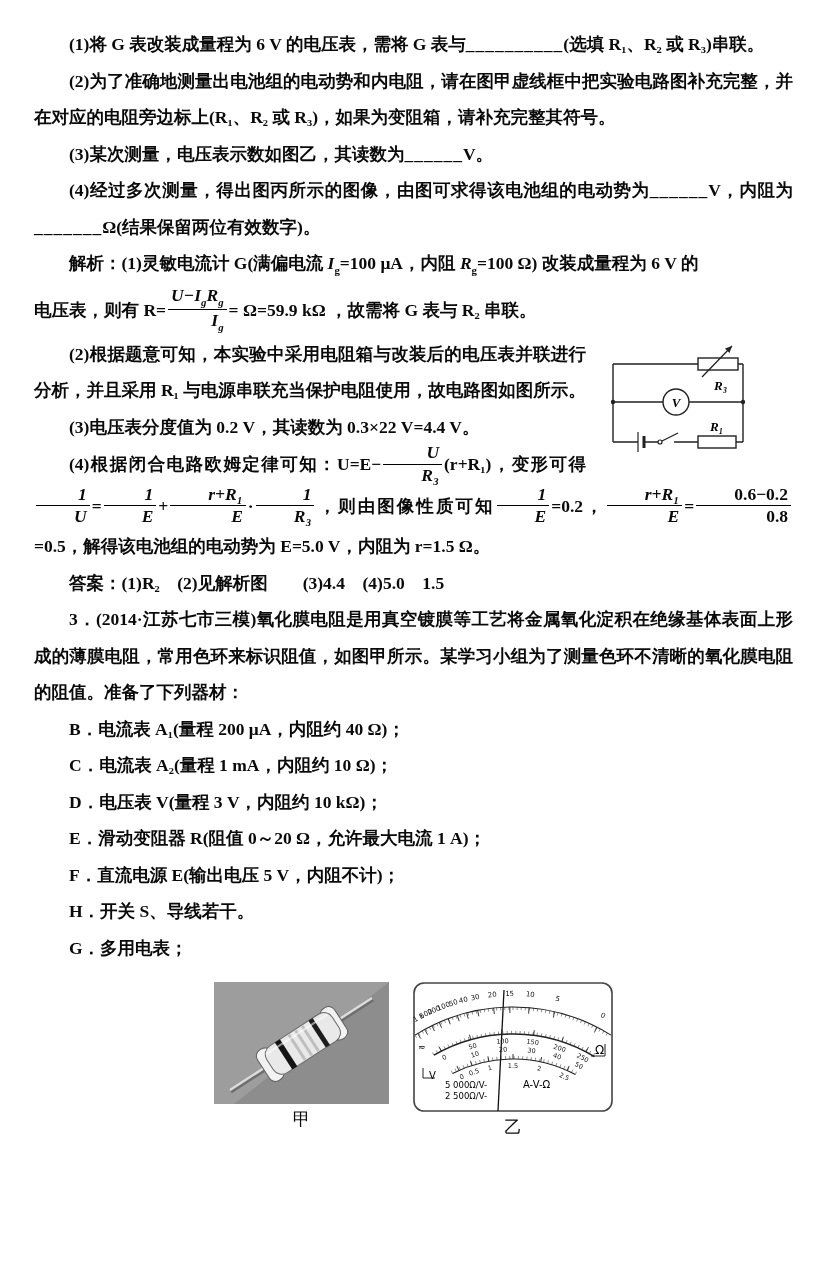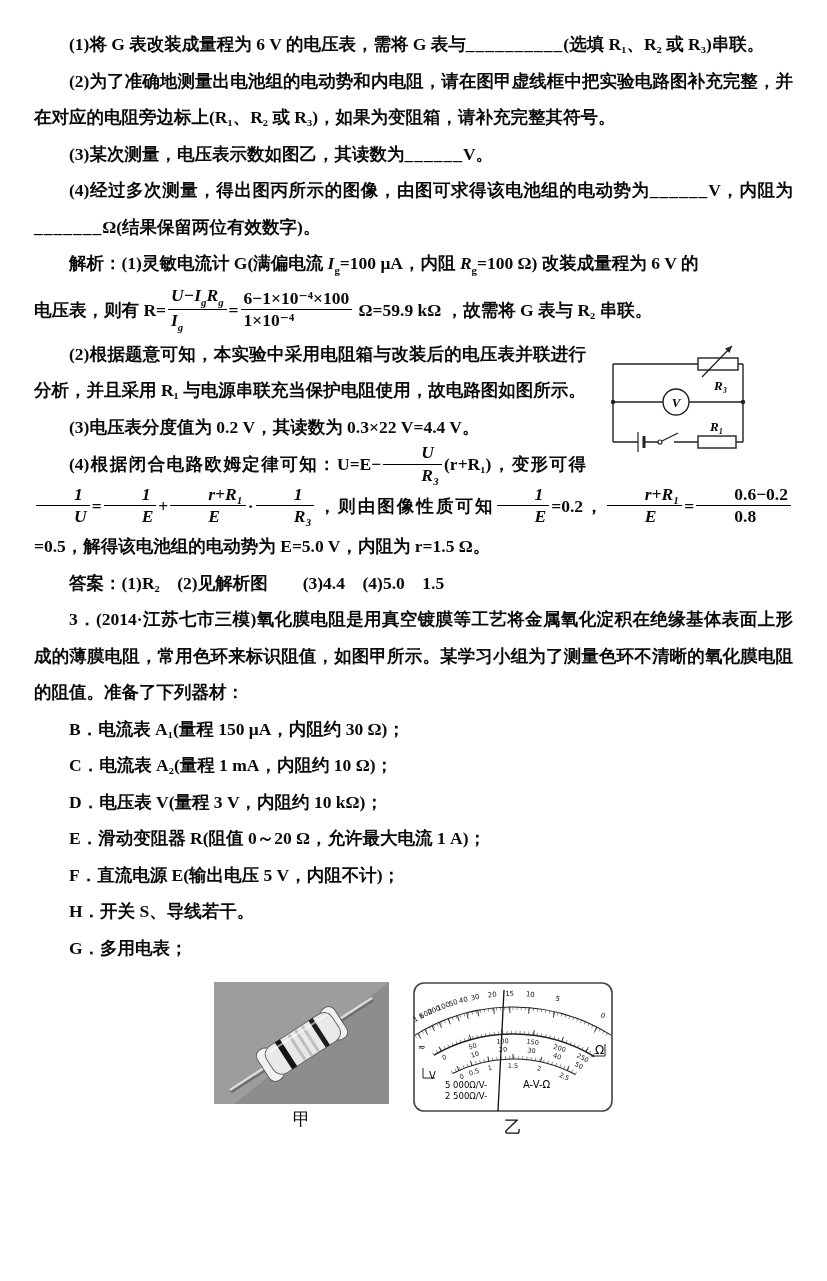--- a/index.html
+++ b/index.html
@@ -12,21 +12,21 @@
     font-size:17.5px;
     font-weight:700;
     color:#0a0a0a;
     line-height:36.5px;
   }
   .para{margin:0;text-indent:2em;text-align:justify;}
   .blank{letter-spacing:1px;}
   sub{font-size:0.62em;}
   .src{}
   .frac{
-    display:inline-block;vertical-align:middle;text-align:left;
+    display:inline-block;vertical-align:middle;text-align:right;
     line-height:1.1;margin:0 2px;position:relative;top:-2px;
   }
   .frac .num{display:block;border-bottom:1.3px solid #000;padding:0 3px 1px 3px;}
   .frac .den{display:block;padding:1px 3px 0 3px;}
   .frac.it{font-style:italic;}
   .circuit-float{
     float:right;width:195px;height:122px;margin:4px 0 4px 12px;
   }
   .fig-row{
     display:flex;justify-content:center;align-items:flex-start;
@@ -45,21 +45,21 @@
   <p class="para"><span>(1)将 G 表改装成量程为 6 V 的电压表，需将 G 表与</span><span class="blank">__________</span><span>(选填 R₁、R₂ 或 R₃)串联。</span></p>
 
   <p class="para"><span>(2)为了准确地测量出电池组的电动势和内电阻，请在图甲虚线框中把实验电路图补充完整，并在对应的电阻旁边标上(R₁、R₂ 或 R₃)，如果为变阻箱，请补充完整其符号。</span></p>
 
   <p class="para"><span>(3)某次测量，电压表示数如图乙，其读数为</span><span class="blank">______</span><span>V。</span></p>
 
   <p class="para"><span>(4)经过多次测量，得出图丙所示的图像，由图可求得该电池组的电动势为</span><span class="blank">______</span><span>V，内阻为</span><span class="blank">_______</span><span>Ω(结果保留两位有效数字)。</span></p>
 
   <p class="para"><span>解析：</span><span>(1)灵敏电流计 G(满偏电流 </span><i><span>I</span></i><sub>g</sub><span>=100 μA，内阻 </span><i><span>R</span></i><sub>g</sub><span>=100 Ω) 改装成量程为 6 V 的</span></p>
 
-  <p class="para" style="text-indent:0;"><span>电压表，则有 R=</span><span class="frac it"><span class="num"><span>U−I</span><sub>g</sub><span>R</span><sub>g</sub></span><span class="den"><span>I</span><sub>g</sub></span></span><span>=</span><span class="frac"><span class="num">6−1×10⁻⁴×100</span><span class="den">1×10⁻⁴</span></span><span> Ω=59.9 kΩ ，故需将 G 表与 R₂ 串联。</span></p>
+  <p class="para" style="text-indent:0;"><span>电压表，则有 R=</span><span class="frac it"><span class="num"><span>U−I</span><sub>g</sub><span>R</span><sub>g</sub></span><span class="den"><span>I</span><sub>g</sub></span></span><span>=</span><span> Ω=59.9 kΩ ，故需将 G 表与 R₂ 串联。</span></p>
 
   <div class="circuit-float">
     <svg width="195" height="122" viewBox="0 0 195 122">
 
       <path d="M15,24 H145 M15,24 V102 M145,24 V102 M15,102 H40 M46,102 H60 M76,102 H100 M138,102 H145 M15,62 H145" stroke="#222" stroke-width="1.4" fill="none"></path>
 
       <rect x="100" y="18" width="40" height="12" fill="#fff" stroke="#222" stroke-width="1.4"></rect>
       <line x1="104" y1="37" x2="134" y2="6" stroke="#222" stroke-width="1.3"></line>
       <polygon points="134,6 127,8.5 131.5,13" fill="#222"></polygon>
       <text x="116" y="50" font-size="13" class="cir-label">R₃</text>
@@ -83,21 +83,21 @@
   <p class="para"><span>(2)根据题意可知，本实验中采用电阻箱与改装后的电压表并联进行分析，并且采用 R₁ 与电源串联充当保护电阻使用，故电路图如图所示。</span></p>
 
   <p class="para"><span>(3)电压表分度值为 0.2 V，其读数为 0.3×22 V=4.4 V。</span></p>
 
   <p class="para"><span>(4)根据闭合电路欧姆定律可知：U=E−</span><span class="frac it"><span class="num">U</span><span class="den">R₃</span></span><span>(r+R₁)，变形可得</span><span class="frac it"><span class="num">1</span><span class="den">U</span></span><span>=</span><span class="frac it"><span class="num">1</span><span class="den">E</span></span><span>+</span><span class="frac it"><span class="num">r+R₁</span><span class="den">E</span></span><span>·</span><span class="frac it"><span class="num">1</span><span class="den">R₃</span></span><span>，则由图像性质可知</span><span class="frac it"><span class="num">1</span><span class="den">E</span></span><span>=0.2，</span><span class="frac it"><span class="num">r+R₁</span><span class="den">E</span></span><span>=</span><span class="frac"><span class="num">0.6−0.2</span><span class="den">0.8</span></span><span>=0.5，解得该电池组的电动势为 E=5.0 V，内阻为 r=1.5 Ω。</span></p>
 
   <p class="para"><span>答案：</span><span>(1)R₂　(2)见解析图　　(3)4.4　(4)5.0　1.5</span></p>
 
   <p class="para"><span>3．</span><span>(2014·</span><span class="src">江苏七市三模</span><span>)</span><span>氧化膜电阻是用真空镀膜等工艺将金属氧化淀积在绝缘基体表面上形成的薄膜电阻，常用色环来标识阻值，如图甲所示。某学习小组为了测量色环不清晰的氧化膜电阻的阻值。准备了下列器材：</span></p>
 
-  <p class="para"><span>B．电流表 A₁(量程 150 μA，内阻约 30 Ω)；</span></p>
+  <p class="para"><span>B．电流表 A₁(量程 200 μA，内阻约 40 Ω)；</span></p>
   <p class="para"><span>C．电流表 A₂(量程 1 mA，内阻约 10 Ω)；</span></p>
   <p class="para"><span>D．电压表  V(量程 3 V，内阻约 10 kΩ)；</span></p>
   <p class="para"><span>E．滑动变阻器 R(阻值 0～20 Ω，允许最大电流 1 A)；</span></p>
   <p class="para"><span>F．直流电源 E(输出电压 5 V，内阻不计)；</span></p>
   <p class="para"><span>H．开关 S、导线若干。</span></p>
   <p class="para"><span>G．多用电表；</span></p>
 
   <div class="fig-row">
     <div class="fig-col">
       <svg width="175" height="122" viewBox="0 0 175 122">

